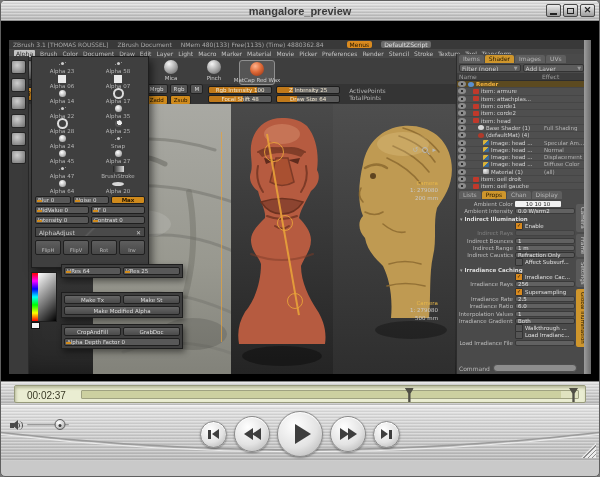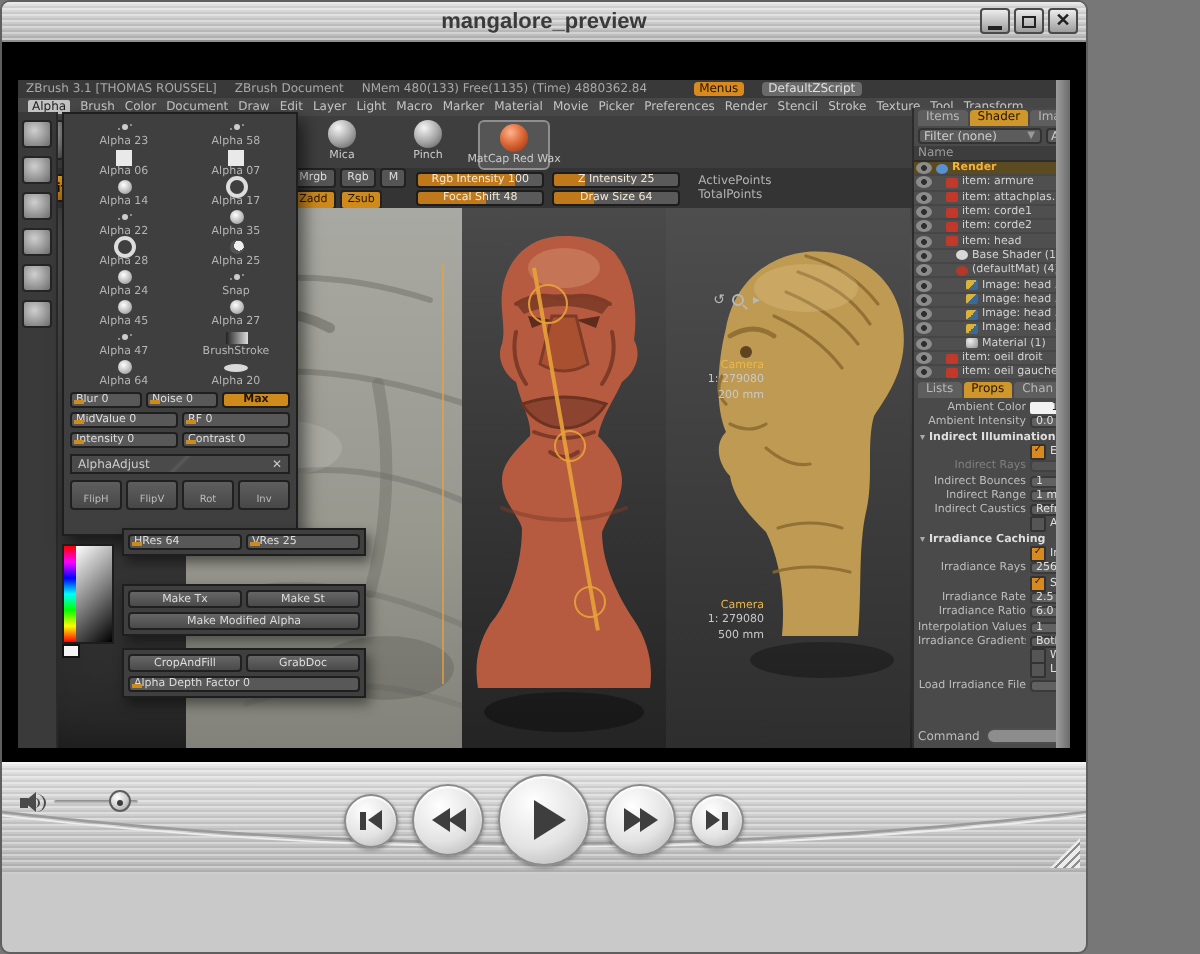--- a/index.html
+++ b/index.html
@@ -1,19 +1,19 @@
 <!DOCTYPE html>
 <html><head>
 <meta charset="utf-8">
 <style>
   *{box-sizing:border-box;margin:0;padding:0}
   html,body{width:600px;height:477px;overflow:hidden}
   body{font-family:"Liberation Sans",sans-serif;background:#777}
 
-  .qt{position:relative;width:544px;height:477px;border:1px solid #5f5f5f;border-radius:5px;overflow:hidden;background:#c9c9c9}
+  .qt{position:relative;width:600px;height:477px;border:1px solid #5f5f5f;border-radius:5px;overflow:hidden;background:#c9c9c9}
   .metal{background-image:repeating-linear-gradient(180deg,rgba(255,255,255,.30) 0 1px,rgba(255,255,255,0) 1px 2px,rgba(0,0,0,.06) 2px 3px),linear-gradient(180deg,#e2e2e2,#b8b8b8)}
 
   
   .titlebar{height:20px;position:relative;display:flex;align-items:center;justify-content:center;border-bottom:1px solid #8f8f8f}
   .title{font-size:11px;font-weight:bold;color:#3a3a3a}
   .winbtns{position:absolute;right:4px;top:3px;display:flex;gap:2px}
   .wb{width:15px;height:13px;border:1px solid #4a4a4a;border-radius:2px;background:linear-gradient(180deg,#ececec,#9d9d9d);display:flex;align-items:center;justify-content:center}
   .wb .g-min{width:7px;height:2px;background:#222;margin-top:6px}
   .wb .g-max{width:7px;height:6px;border:1.5px solid #222}
   .wb .g-x{font-size:9px;line-height:1;color:#222;font-weight:bold}
@@ -769,20 +769,29 @@
         <div class="cmdrow">
           <span>Command</span>
           <span class="cmdfield"></span>
         </div>
       </div>
 
       <div class="estrip"></div>
     </div>
   </div>
 
+  <div class="timeline metal">
+    <div class="tl-inset">
+      <span class="tl-time">00:02:37</span>
+      <div class="tl-track">
+        <div class="mark" style="transform: translateX(-50%); left: 66%;"></div>
+        <div class="mark end"></div>
+      </div>
+    </div>
+  </div>
 
   <div class="controls metal">
     <svg class="arc" viewBox="0 0 600 56" preserveAspectRatio="none">
       <path d="M-5,26 Q300,62 605,26" fill="none" stroke="#9b9b9b" stroke-width="1.5"></path>
       <path d="M-5,28 Q300,64 605,28" fill="none" stroke="#ededed" stroke-width="1"></path>
     </svg>
     <div class="vol">
       <span class="spk">
           <span class="w1"></span>
           <span class="w2"></span>

